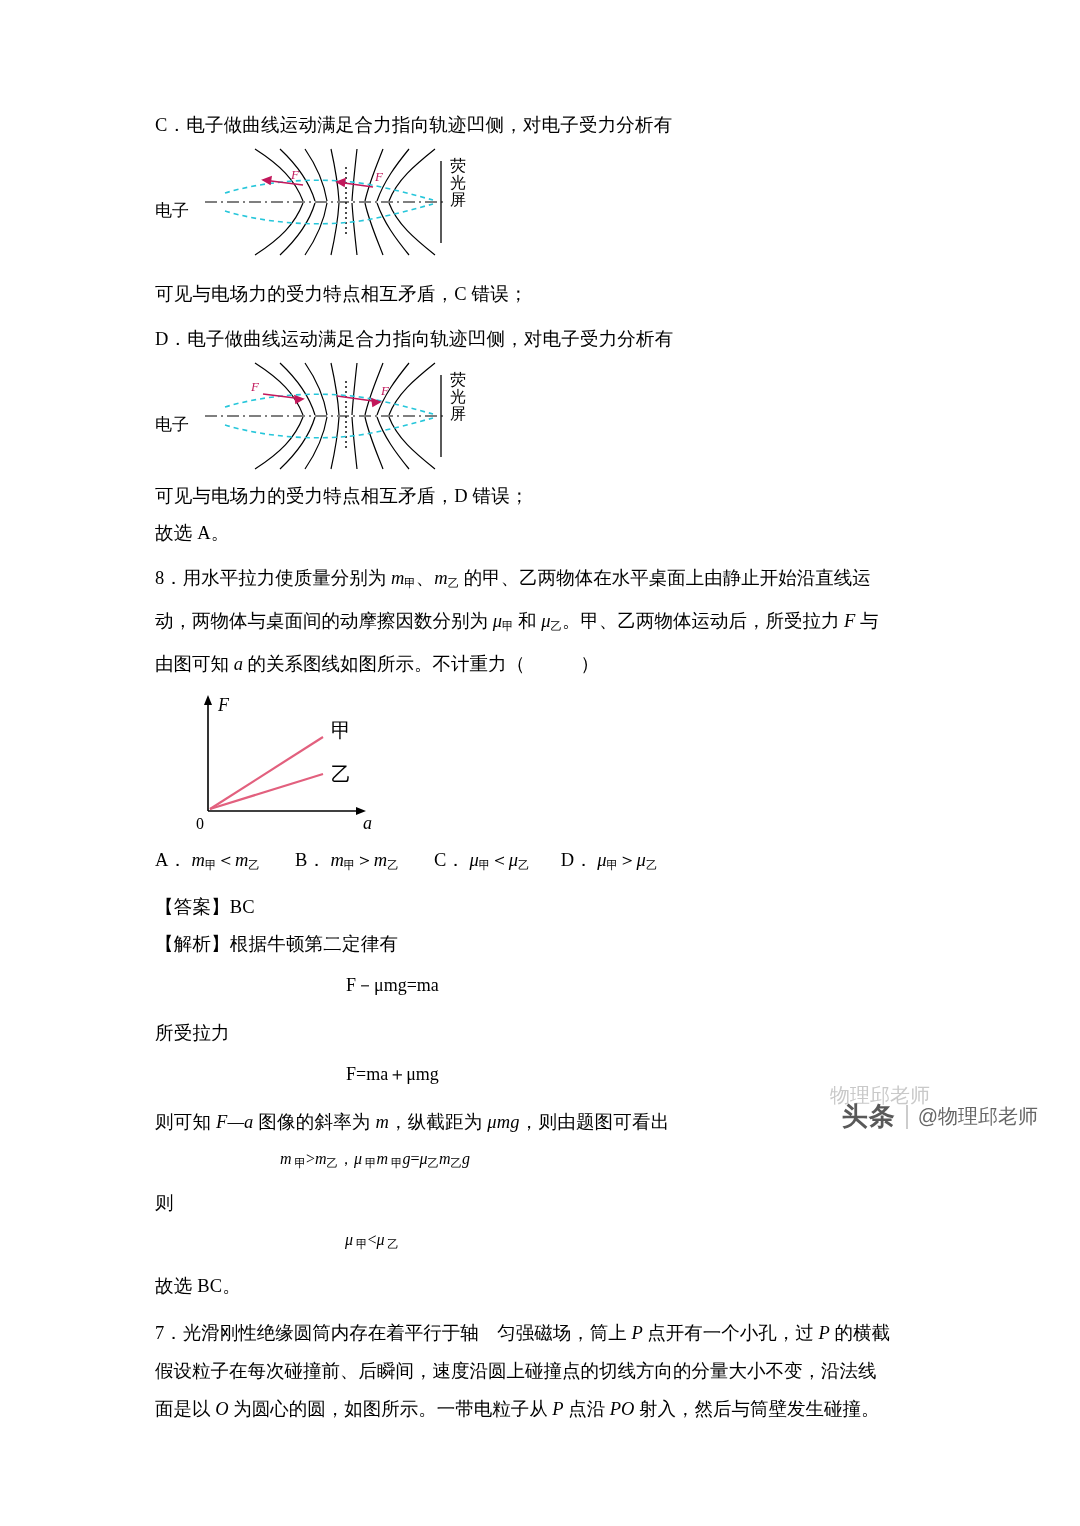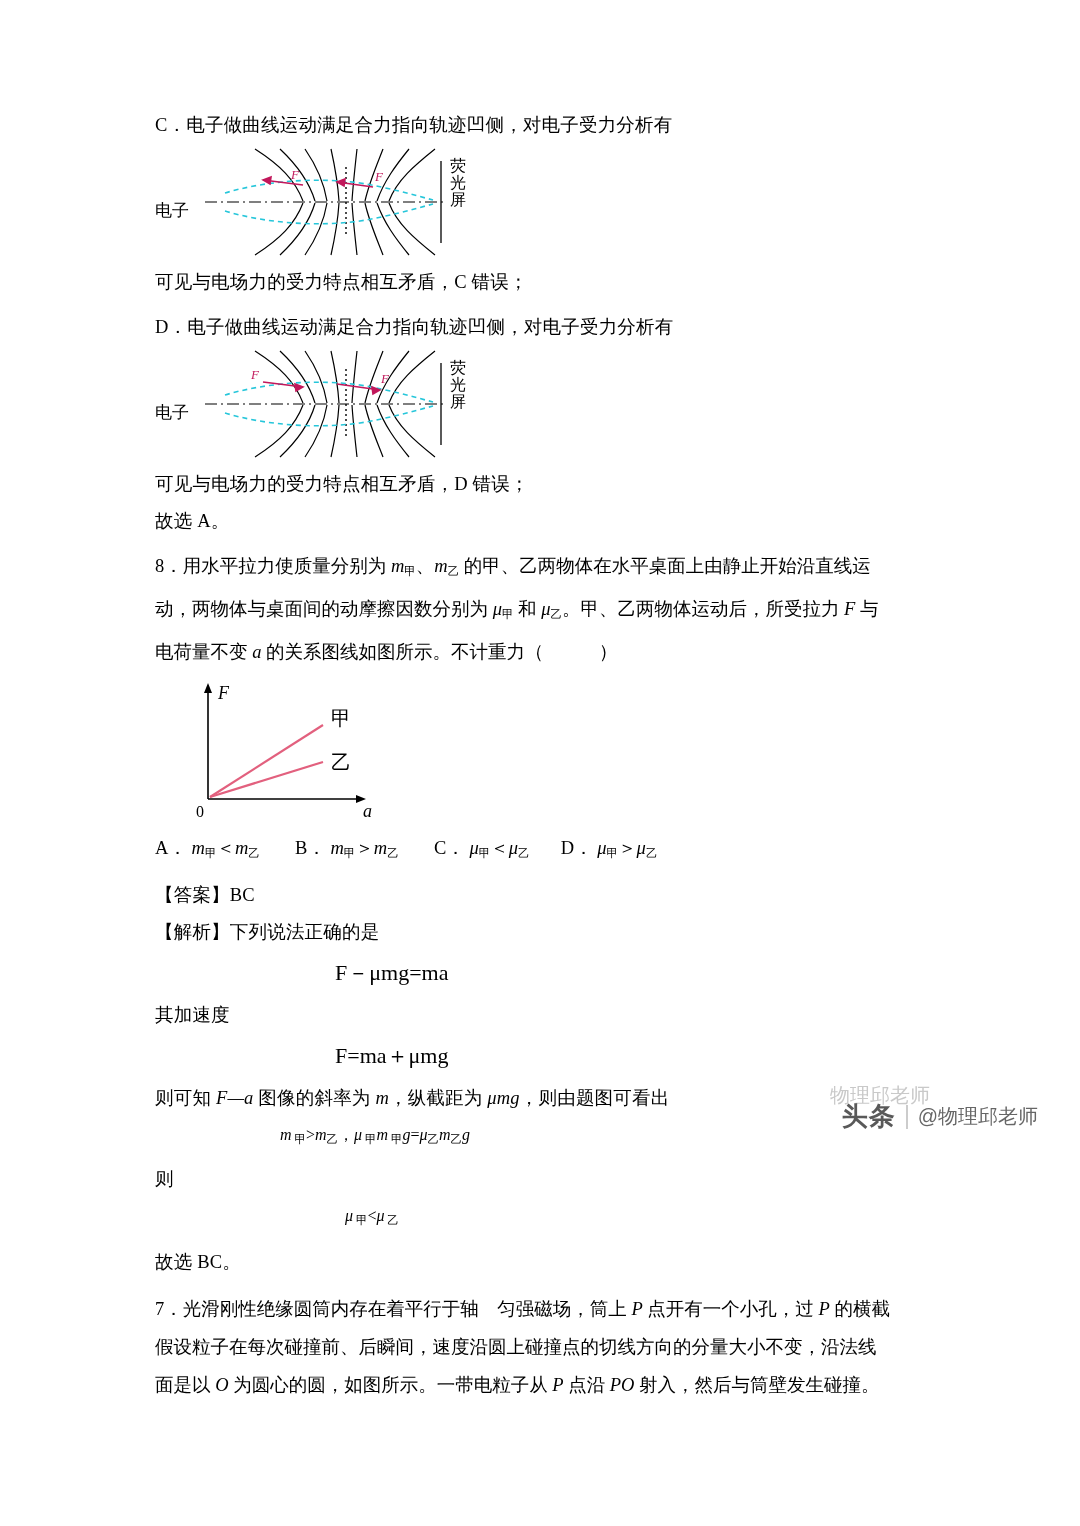--- a/index.html
+++ b/index.html
@@ -31,23 +31,23 @@
     margin:0;
     text-indent:0;
   }
   .sub{
     font-size:11.5px;
     vertical-align:-3px;
     font-style:normal;
   }
   i.v{font-style:italic;font-family:"Liberation Serif",serif;}
   .formula{
-    font-size:22px;
+    font-size:18px;
     line-height:34px;
-    margin:5px;
+    margin:16px;
     padding-left:175px;
   }
   .formula-sm{
     font-size:16px;
     line-height:30px;
     margin:0;
     padding-left:125px;
   }
   .fig-wrap{position:relative;margin:2px 0 4px 0;}
   .answers{font-size:18.5px;line-height:34px;}
@@ -129,21 +129,21 @@
         </g>
         <text x="106" y="32" font-size="13" font-style="italic" fill="#c2185b" font-family="'Liberation Serif',serif">F</text>
         <text x="190" y="34" font-size="13" font-style="italic" fill="#c2185b" font-family="'Liberation Serif',serif">F</text>
 
         <line x1="256" y1="14" x2="256" y2="96" stroke="#000" stroke-width="1.3"></line>
       </svg>
       <div style="position:absolute;left:0px;top:52px;font-size:17px;">电子</div>
       <div class="screen-label" style="position:absolute;left:295px;top:10px;">荧<br>光<br>屏</div>
     </div>
 
-    <p class="line" style="margin-top:10px;">可见与电场力的受力特点相互矛盾，C 错误；</p>
+    <p class="line" style="margin-top:22px;">可见与电场力的受力特点相互矛盾，C 错误；</p>
 
     <p class="line" style="margin-top:14px;">D．电子做曲线运动满足合力指向轨迹凹侧，对电子受力分析有</p>
 
     <div class="fig-wrap" style="height:110px;">
       <svg width="320" height="110" viewBox="0 0 320 110" style="position:absolute;left:30px;top:0;">
         <g stroke="#000" fill="none" stroke-width="1.2">
           <path d="M70,2 C95,18 110,33 118,54"></path>
           <path d="M95,2 C112,18 124,34 130,54"></path>
           <path d="M120,2 C131,18 139,36 142,54"></path>
           <path d="M146,2 C150,20 153,38 154,54"></path>
@@ -181,21 +181,21 @@
     <p class="line" style="margin-top:10px;">可见与电场力的受力特点相互矛盾，D 错误；</p>
     <p class="line">故选 A。</p>
 
     <p class="para" style="margin-top:10px;">
       <span>8．用水平拉力使质量分别为 </span><i class="v">m</i><span class="sub">甲</span><span>、</span><i class="v">m</i><span class="sub">乙</span><span> 的甲、乙两物体在水平桌面上由静止开始沿直线运</span>
     </p>
     <p class="para">
       <span>动，两物体与桌面间的动摩擦因数分别为 </span><i class="v">μ</i><span class="sub">甲</span><span> 和 </span><i class="v">μ</i><span class="sub">乙</span><span>。甲、乙两物体运动后，所受拉力 </span><i class="v">F</i><span> 与</span>
     </p>
     <p class="para">
-      <span>电荷量不变 </span><i class="v">a</i><span> 的关系图线如图所示。不计重力（　　　）</span>
+      <span>由图可知 </span><i class="v">a</i><span> 的关系图线如图所示。不计重力（　　　）</span>
     </p>
 
     <div class="fig-wrap" style="height:150px;margin-top:6px;">
       <svg width="260" height="150" viewBox="0 0 260 150" style="position:absolute;left:8px;top:0;">
 
         <line x1="45" y1="14" x2="45" y2="122" stroke="#000" stroke-width="1.6"></line>
         <polygon points="45,6 41,16 49,16" fill="#000"></polygon>
 
         <line x1="45" y1="122" x2="195" y2="122" stroke="#000" stroke-width="1.6"></line>
         <polygon points="203,122 193,118 193,126" fill="#000"></polygon>
@@ -215,23 +215,23 @@
       <span>A．&nbsp;<i class="v">m</i><span class="sub">甲</span>＜<i class="v">m</i><span class="sub">乙</span></span>
       <span style="width:26px;"></span>
       <span>B．&nbsp;<i class="v">m</i><span class="sub">甲</span>＞<i class="v">m</i><span class="sub">乙</span></span>
       <span style="width:26px;"></span>
       <span>C．&nbsp;<i class="v">μ</i><span class="sub">甲</span>＜<i class="v">μ</i><span class="sub">乙</span></span>
       <span style="width:22px;"></span>
       <span>D．&nbsp;<i class="v">μ</i><span class="sub">甲</span>＞<i class="v">μ</i><span class="sub">乙</span></span>
     </p>
 
     <p class="line" style="margin-top:10px;">【答案】BC</p>
-    <p class="line">【解析】下列说法正确的是</p>
+    <p class="line">【解析】根据牛顿第二定律有</p>
     <p class="formula" style="margin-top:8px;">F－μmg=ma</p>
-    <p class="line" style="margin-top:10px;">其加速度</p>
+    <p class="line" style="margin-top:10px;">所受拉力</p>
     <p class="formula" style="margin-top:8px;">F=ma＋μmg</p>
     <p class="line" style="margin-top:10px;">
       则可知 <i class="v">F—a</i> 图像的斜率为 <i class="v">m</i>，纵截距为 <i class="v">μmg</i>，则由题图可看出
     </p>
     <p class="formula-sm" style="margin-top:6px;">
       <i class="v">m</i><span class="sub"> 甲</span>&gt;<i class="v">m</i><span class="sub">乙</span>，<i class="v">μ</i><span class="sub"> 甲</span><i class="v">m</i><span class="sub"> 甲</span><i class="v">g</i>=<i class="v">μ</i><span class="sub">乙</span><i class="v">m</i><span class="sub">乙</span><i class="v">g</i>
     </p>
     <p class="line" style="margin-top:10px;">则</p>
     <p class="formula-sm" style="margin-top:6px;padding-left:190px;">
       <i class="v">μ</i><span class="sub"> 甲</span>&lt;<i class="v">μ</i><span class="sub"> 乙</span>

